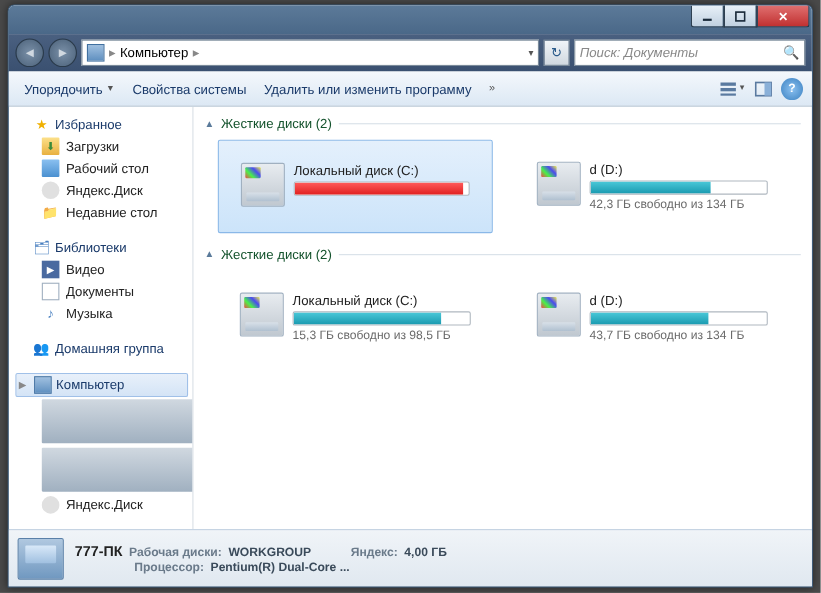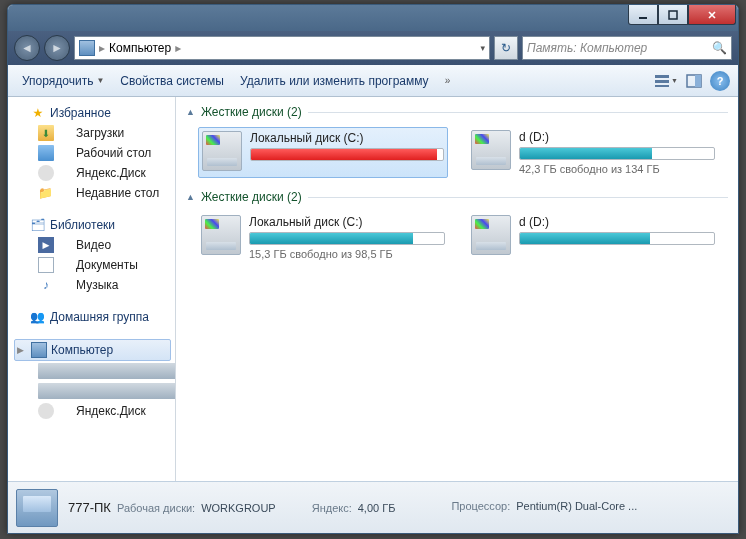--- a/index.html
+++ b/index.html
@@ -37,21 +37,21 @@
   .toolbar .iconbtn svg { width: 16px; height: 16px; }
 
   
   .body { flex: 1; display: flex; overflow: hidden; }
 
   
   .sidebar { width: 168px; background: #fff; border-right: 1px solid #d0d8e0; overflow-y: auto; font-size: 12px; padding: 6px 0 0 6px; }
   .sb-group { margin-bottom: 12px; }
   .sb-head { display: flex; align-items: center; gap: 4px; padding: 2px 2px; color: #1a3a6a; }
   .sb-head .exp { width: 10px; color: #888; font-size: 9px; }
-  .sb-item { display: flex; align-items: center; gap: 22px; padding: 2px 2px 2px 24px; color: #222; white-space: nowrap; overflow: hidden; }
+  .sb-item { display: flex; align-items: center; gap: 6px; padding: 2px 2px 2px 24px; color: #222; white-space: nowrap; overflow: hidden; }
   .sb-head.sel2 { background: linear-gradient(#e8f0fa,#d4e4f6); border: 1px solid #a0c0e8; border-radius: 2px; margin-right: 4px; }
   .ico { width: 16px; height: 16px; flex-shrink: 0; display: inline-flex; align-items: center; justify-content: center; font-size: 12px; }
   .ico.star { color: #f0b000; }
   .ico.folder { background: linear-gradient(#fce08a,#e8b040); border-radius: 1px; }
   .ico.dl::before { content: "⬇"; color: #3a8a3a; font-size: 10px; }
   .ico.desk { background: linear-gradient(#8ac0f0,#4a90d0); border-radius: 1px; }
   .ico.yd { background: #e0e0e0; border-radius: 50%; }
   .ico.recent { color: #6a4aa0; }
   .ico.lib { color: #4a80c0; }
   .ico.vid { background: #4a6aa0; color: #fff; font-size: 9px; }
@@ -62,38 +62,38 @@
   .ico.comp { background: linear-gradient(#a0c0e0,#6090c0); border: 1px solid #4070a0; }
   .ico.drive { background: linear-gradient(#d0d8e0,#a0b0c0); border-radius: 1px; }
 
   
   .content { flex: 1; background: #fff; overflow-y: auto; padding: 4px 10px; font-size: 12px; }
   .group-head { display: flex; align-items: center; gap: 6px; margin: 4px 0 8px 0; }
   .group-head .tri { color: #5a7a9a; font-size: 9px; }
   .group-head .gh-label { color: #14532d; }
   .group-head .line { flex: 1; height: 1px; background: #d8e0e8; }
   .drive-row { display: flex; gap: 20px; margin-bottom: 12px; padding-left: 12px; }
-  .drive { display: flex; gap: 8px; width: 250px; padding: 3px; border-radius: 2px; }
+  .drive { display: flex; gap: 8px; width: 250px; padding: 20px; border-radius: 2px; }
   .drive.sel { background: linear-gradient(#e4f0fc,#cce4fa); border: 1px solid #8ab8e8; }
   .drive-icon { width: 40px; height: 40px; flex-shrink: 0; background: linear-gradient(#e8ecf0,#c0c8d0); border: 1px solid #a0b0c0; border-radius: 2px; position: relative; }
   .drive-icon::before { content: ""; position: absolute; left: 3px; top: 3px; width: 14px; height: 10px; background: linear-gradient(45deg,#f04a4a,#4af04a,#4a4af0,#f0f04a); border-radius: 1px; }
   .drive-icon::after { content: ""; position: absolute; left: 4px; bottom: 4px; right: 4px; height: 8px; background: linear-gradient(#d8e0e8,#b0c0d0); border-radius: 1px; }
   .drive-info { flex: 1; display: flex; flex-direction: column; gap: 3px; }
   .drive-name { color: #222; }
   .capbar { height: 13px; background: #fff; border: 1px solid #b0b8c0; border-radius: 2px; overflow: hidden; position: relative; }
   .capbar .fill { height: 100%; }
   .capbar .fill.red { background: linear-gradient(#ff5a5a,#e02020); }
   .capbar .fill.blue { background: linear-gradient(#4ac8d8,#1a9ab0); }
   .drive-free { color: #6a6a6a; font-size: 11px; }
 
   
   .details { height: 52px; background: linear-gradient(#f0f4f8,#e0e8f0); border-top: 1px solid #c0d0e0; display: flex; align-items: center; padding: 4px 8px; gap: 10px; font-size: 11px; }
   .details .bigicon { width: 42px; height: 38px; background: linear-gradient(#b0c8e0,#7098c0); border: 1px solid #5a80a8; border-radius: 2px; position: relative; }
   .details .bigicon::after { content: ""; position: absolute; left: 6px; right: 6px; top: 6px; bottom: 14px; background: linear-gradient(#d8e8f8,#a0c0e0); border-radius: 1px; }
-  .details .txt { display: flex; gap: 2px; color: #3a4a5a; }
+  .details .txt { display: flex; flex-direction: column; gap: 2px; color: #3a4a5a; font-weight: bold; }
   .details .txt .row1 { display: flex; gap: 6px; align-items: baseline; }
   .details .name { font-size: 13px; color: #222; }
   .details .lbl { color: #6a7a8a; }
   .details .col2 { margin-left: 30px; }
 </style>
 </head>
 <body>
 
 <div class="window">
 
@@ -122,21 +122,21 @@
     <div class="navbtn">►</div>
     <div class="addrbar">
       <span class="addr-icon"></span>
       <span class="addr-sep">▸</span>
       <span>Компьютер</span>
       <span class="addr-sep">▸</span>
       <span class="addr-drop">▾</span>
     </div>
     <div class="refresh">↻</div>
     <div class="searchbar">
-      <span>Память: Компьютер</span>
+      <span>Поиск: Документы</span>
       <span class="mag">🔍</span>
     </div>
   </div>
 
   <div class="toolbar">
     <div class="titem">
         <span>Упорядочить</span>
         <span class="drop">▼</span>
       </div>
     <div class="titem">Свойства системы</div>
@@ -279,20 +279,21 @@
             <div class="drive-free">15,3 ГБ свободно из 98,5 ГБ</div>
           </div>
         </div>
         <div class="drive">
           <div class="drive-icon"></div>
           <div class="drive-info">
             <div class="drive-name">d (D:)</div>
             <div class="capbar">
                 <div class="fill blue" style="width:67%"></div>
               </div>
+            <div class="drive-free">43,7 ГБ свободно из 134 ГБ</div>
           </div>
         </div>
       </div>
 
     </div>
   </div>
 
   <div class="details">
     <div class="bigicon"></div>
     <div class="txt">

